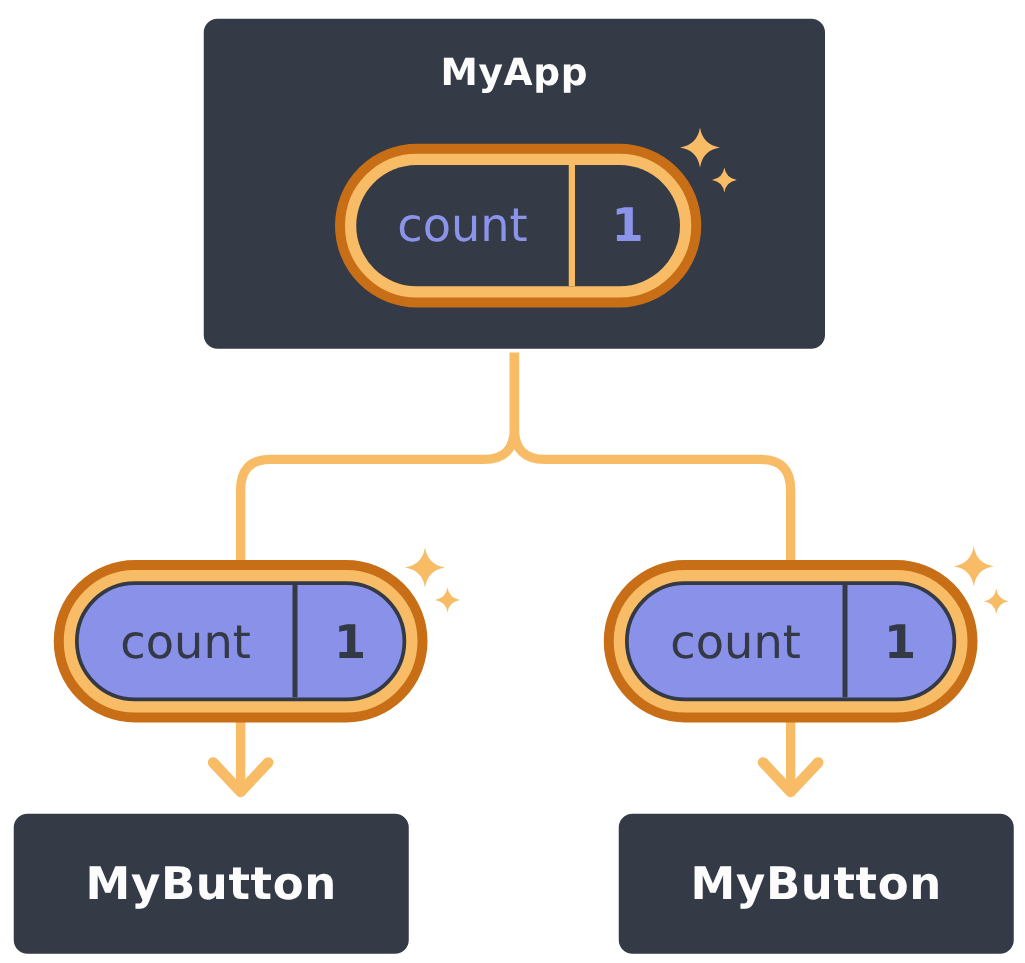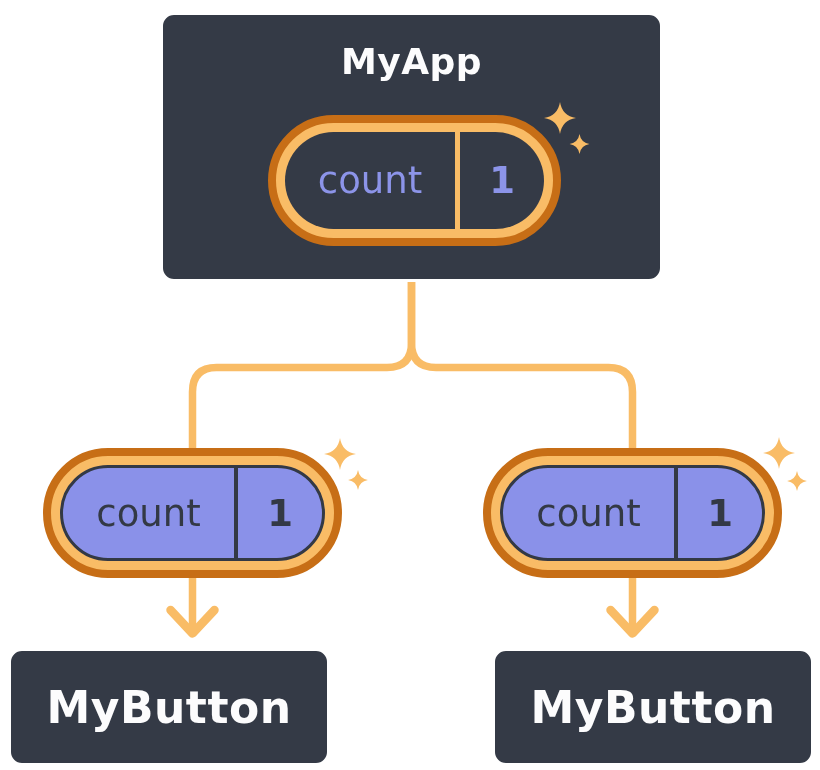--- a/index.html
+++ b/index.html
@@ -20,28 +20,28 @@
     background:#343A46;
     border:3px solid #ffffff;
     border-radius:14px;
     z-index:1;
   }
   .node-root{left:160px;top:12px;width:503px;height:270px;}
   .node-title{
     margin-top:26px;
     text-align:center;
     color:#FCFCFD;
-    font-size:36px;
+    font-size:30px;
     font-weight:700;
     letter-spacing:0.5px;
   }
   .node-button{
     left:0;top:648px;width:322px;height:118px;
     display:flex;align-items:center;justify-content:center;
-    color:#FCFCFD;font-size:44px;font-weight:700;letter-spacing:0.5px;
+    color:#FCFCFD;font-size:36px;font-weight:700;letter-spacing:0.5px;
   }
   .node-button.pos-left{left:8px;}
   .node-button.pos-right{left:492px;}
 
   .pill{
     position:absolute;
     box-sizing:border-box;
     border:8px solid #C76E16;
     background:#F9BC66;
     border-radius:999px;

